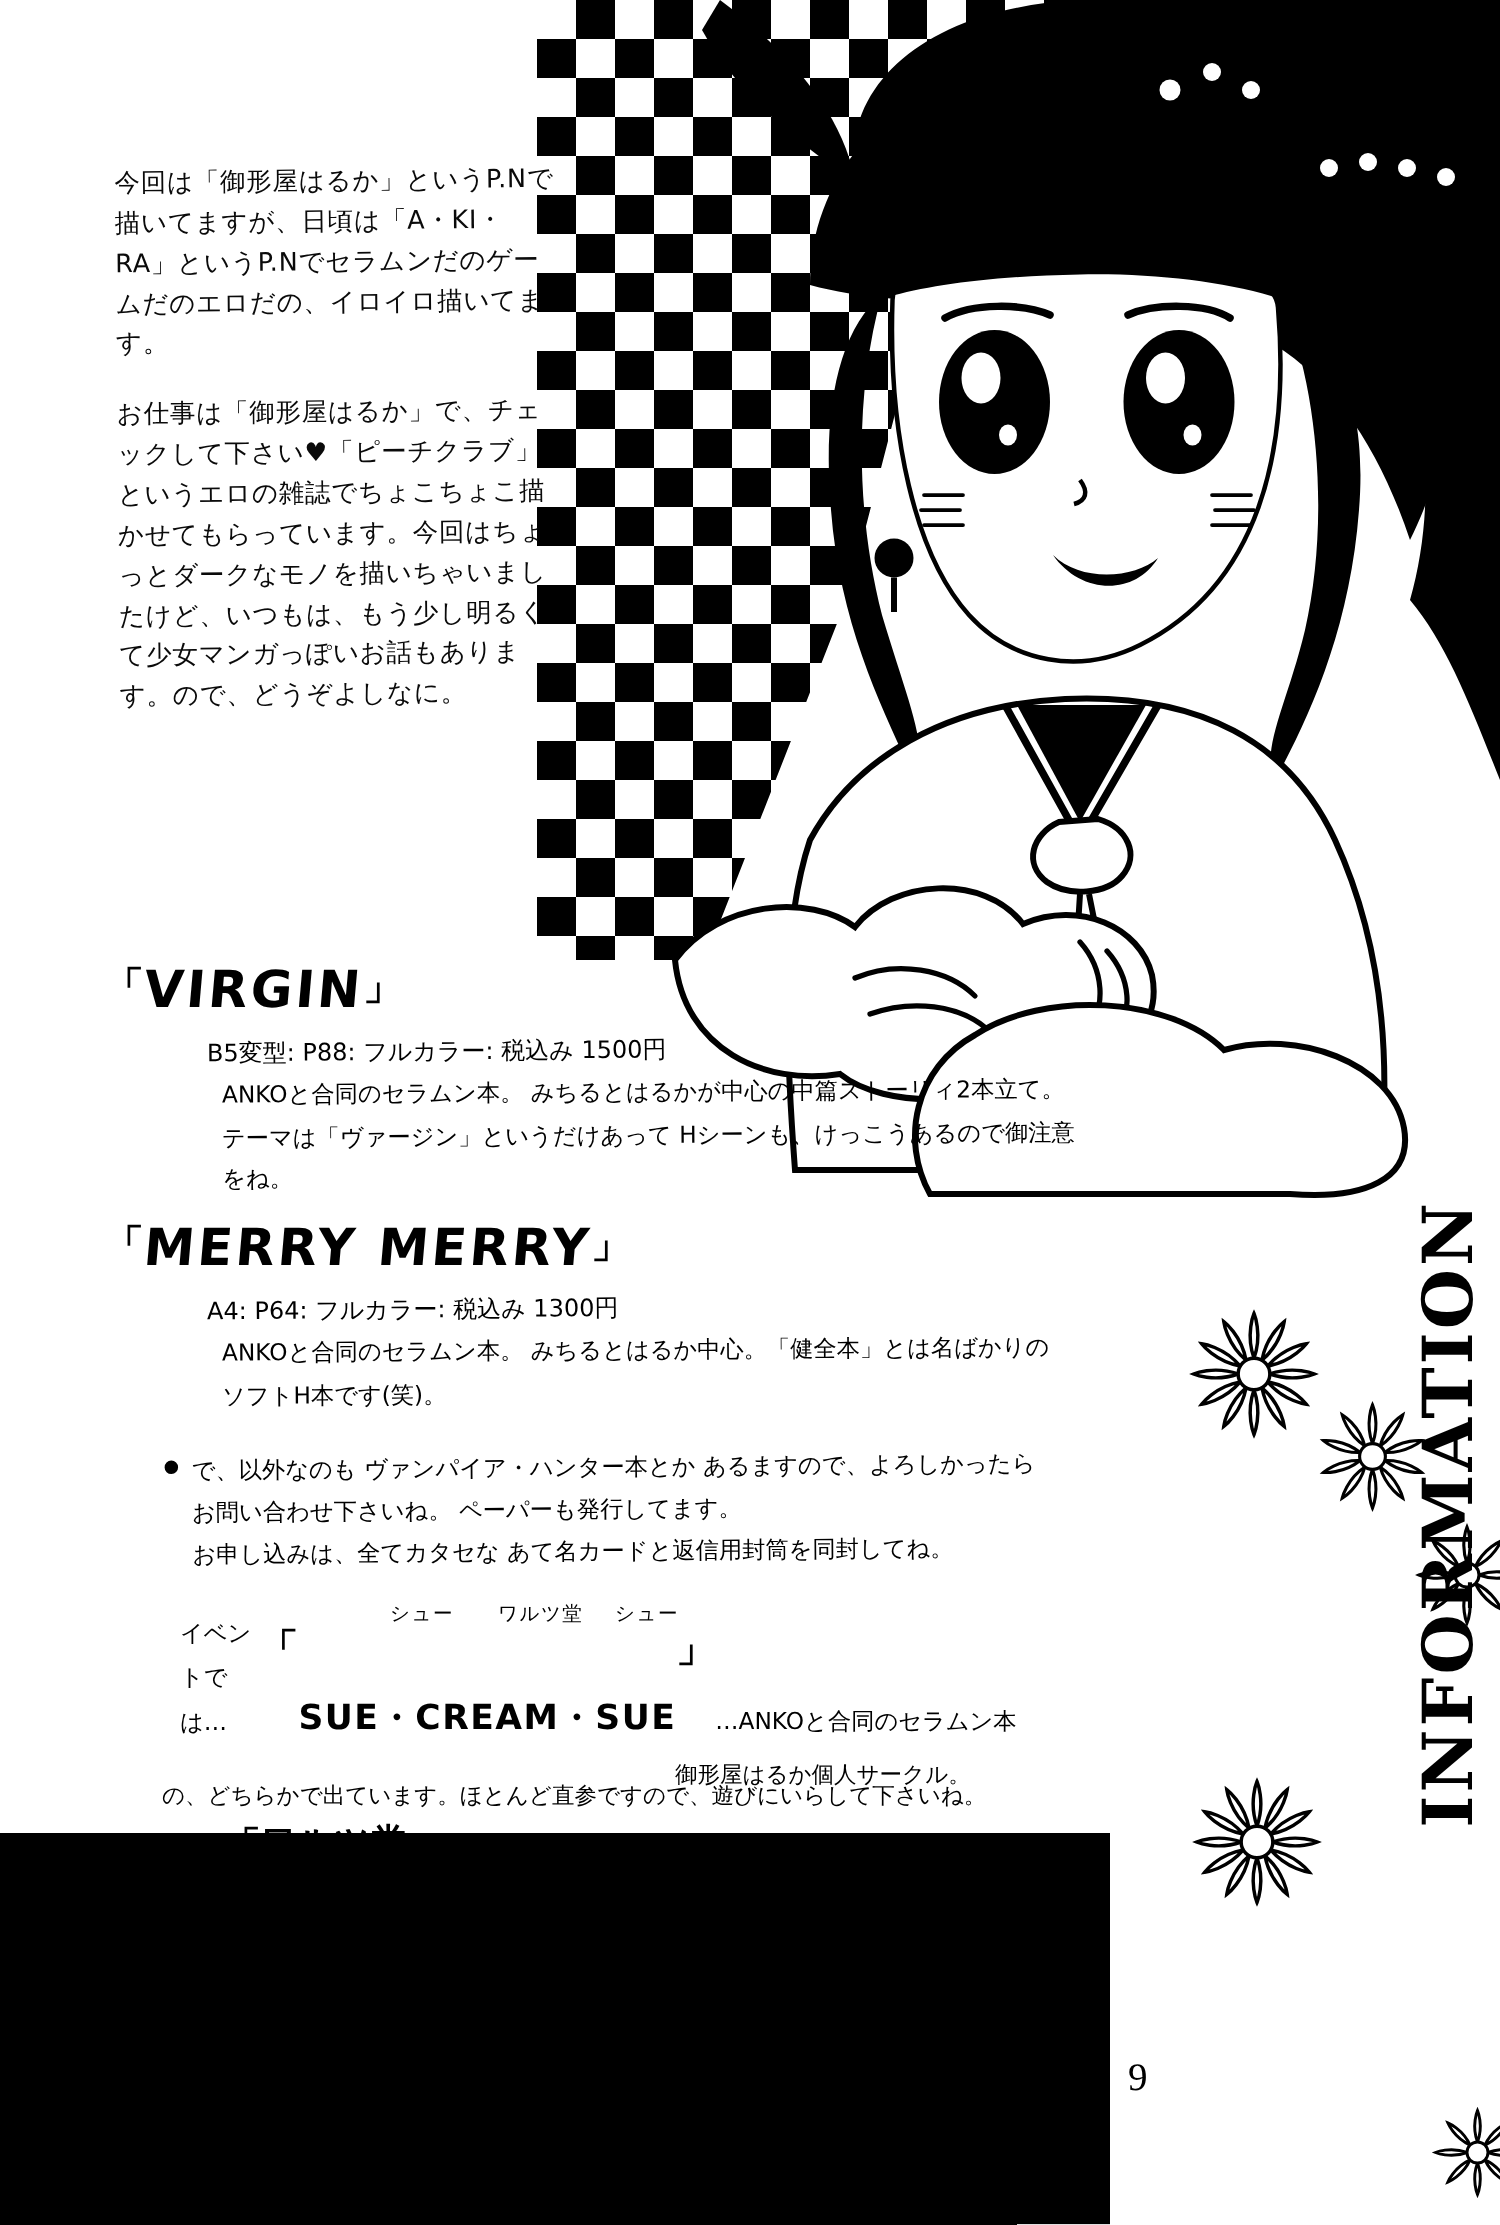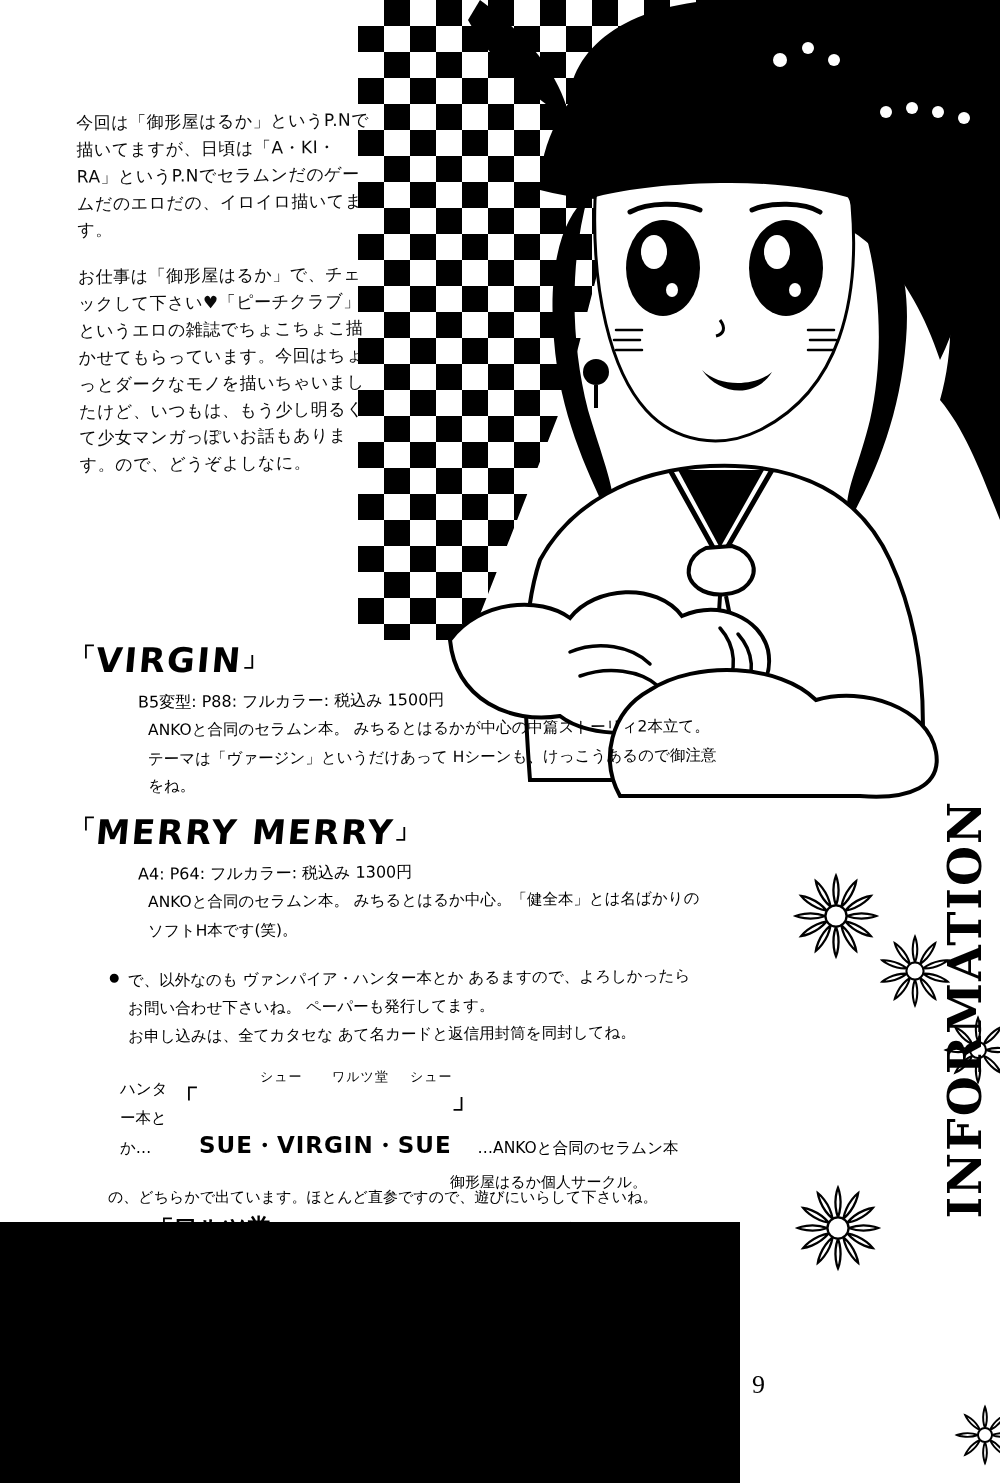--- a/index.html
+++ b/index.html
@@ -304,25 +304,25 @@
 
   <div class="note-block">
     <span class="bullet"></span>
     <div>で、以外なのも ヴァンパイア・ハンター本とか あるますので、よろしかったら</div>
     <div>お問い合わせ下さいね。 ペーパーも発行してます。</div>
     <div>お申し込みは、全てカタセな あて名カードと返信用封筒を同封してね。</div>
   </div>
 
   <div class="events">
     <div class="event-row">
-      <span class="ev-lead">ハンター本とか…</span>
+      <span class="ev-lead">イベントでは…</span>
       <span class="ruby" style="left:140px; top:-10px;">シュー</span>
       <span class="ruby" style="left:212px; top:-10px;">ワルツ堂</span>
       <span class="ruby" style="left:290px; top:-10px;">シュー</span>
-      <span class="bracket-l">「</span><span class="circle-name">SUE・VIRGIN・SUE</span><span class="bracket-r">」</span><span class="ev-tail">…ANKOと合同のセラムン本</span>
+      <span class="bracket-l">「</span><span class="circle-name">SUE・CREAM・SUE</span><span class="bracket-r">」</span><span class="ev-tail">…ANKOと合同のセラムン本</span>
       <span class="ev-sub">御形屋はるか個人サークル。</span>
     </div>
     <div class="event-row" style="margin-left:28px;">
       <span class="bracket-l">「</span><span class="circle-name">ワルツ堂</span><span class="bracket-r">」</span><span class="ev-tail">…御形屋はるか個人サークル。エロ中心です。</span>
     </div>
   </div>
 
   <div class="events-last">の、どちらかで出ています。ほとんど直参ですので、遊びにいらして下さいね。</div>
 
   <div class="flower" style="left:788px; top:868px;">

